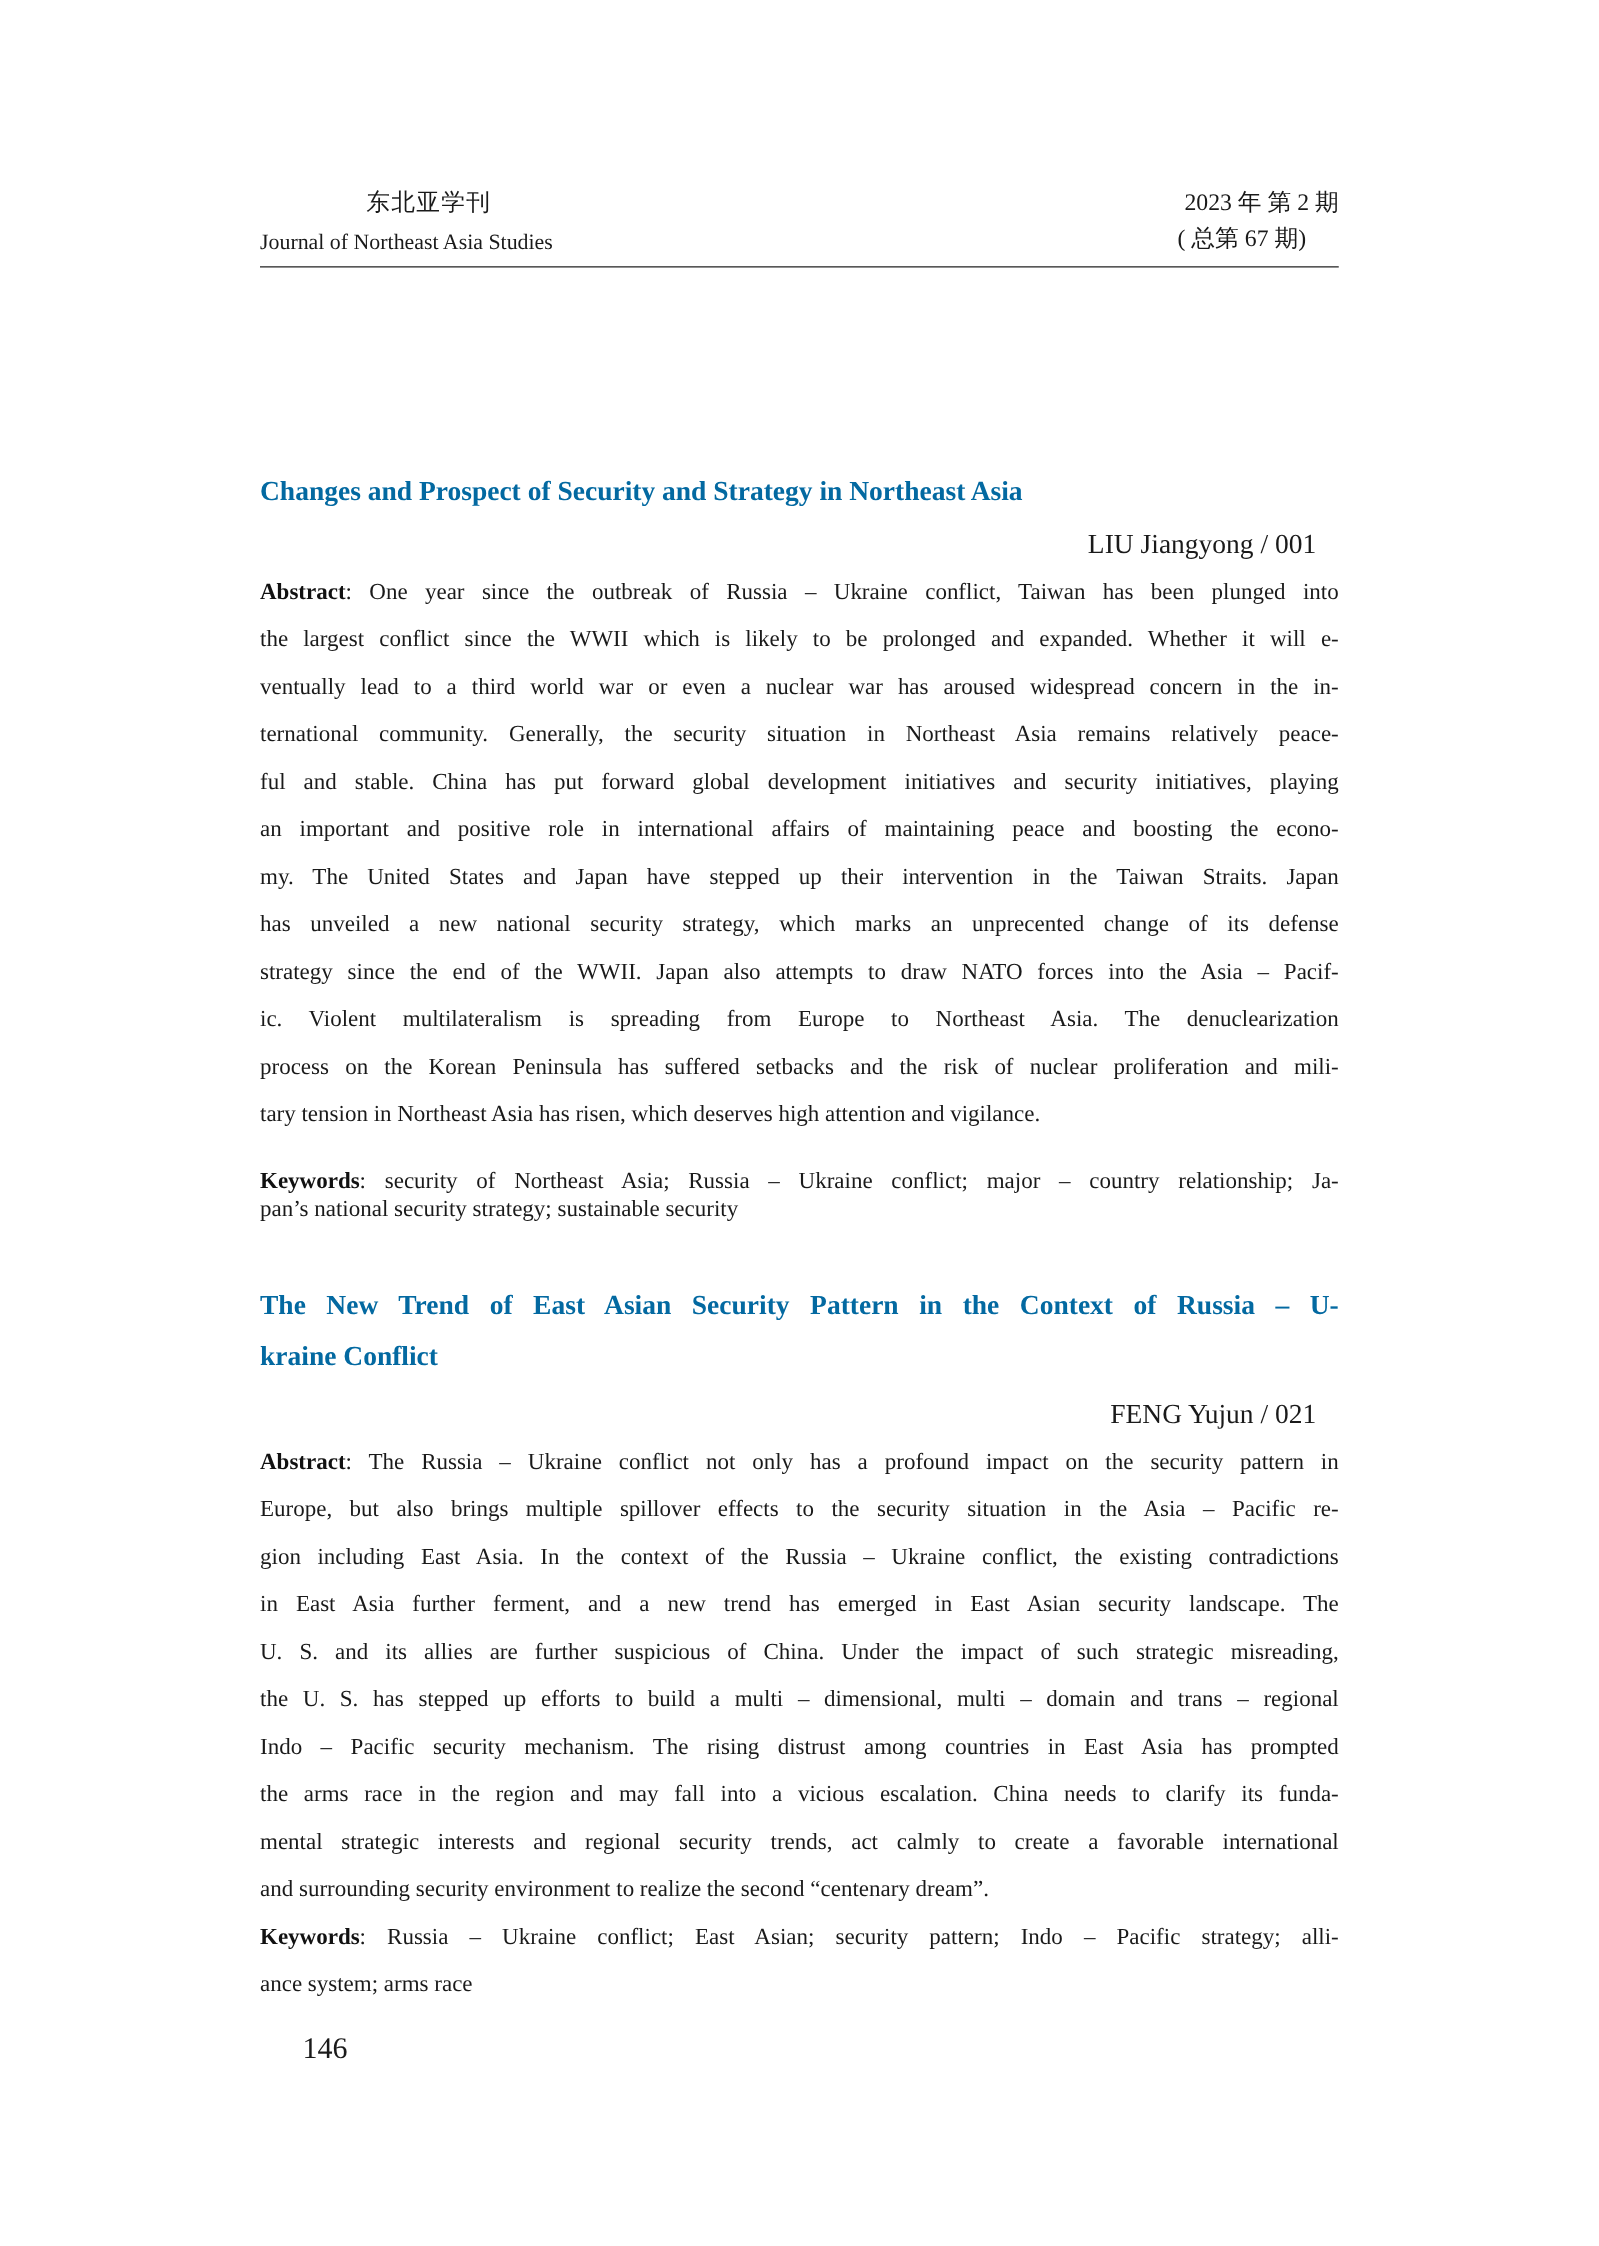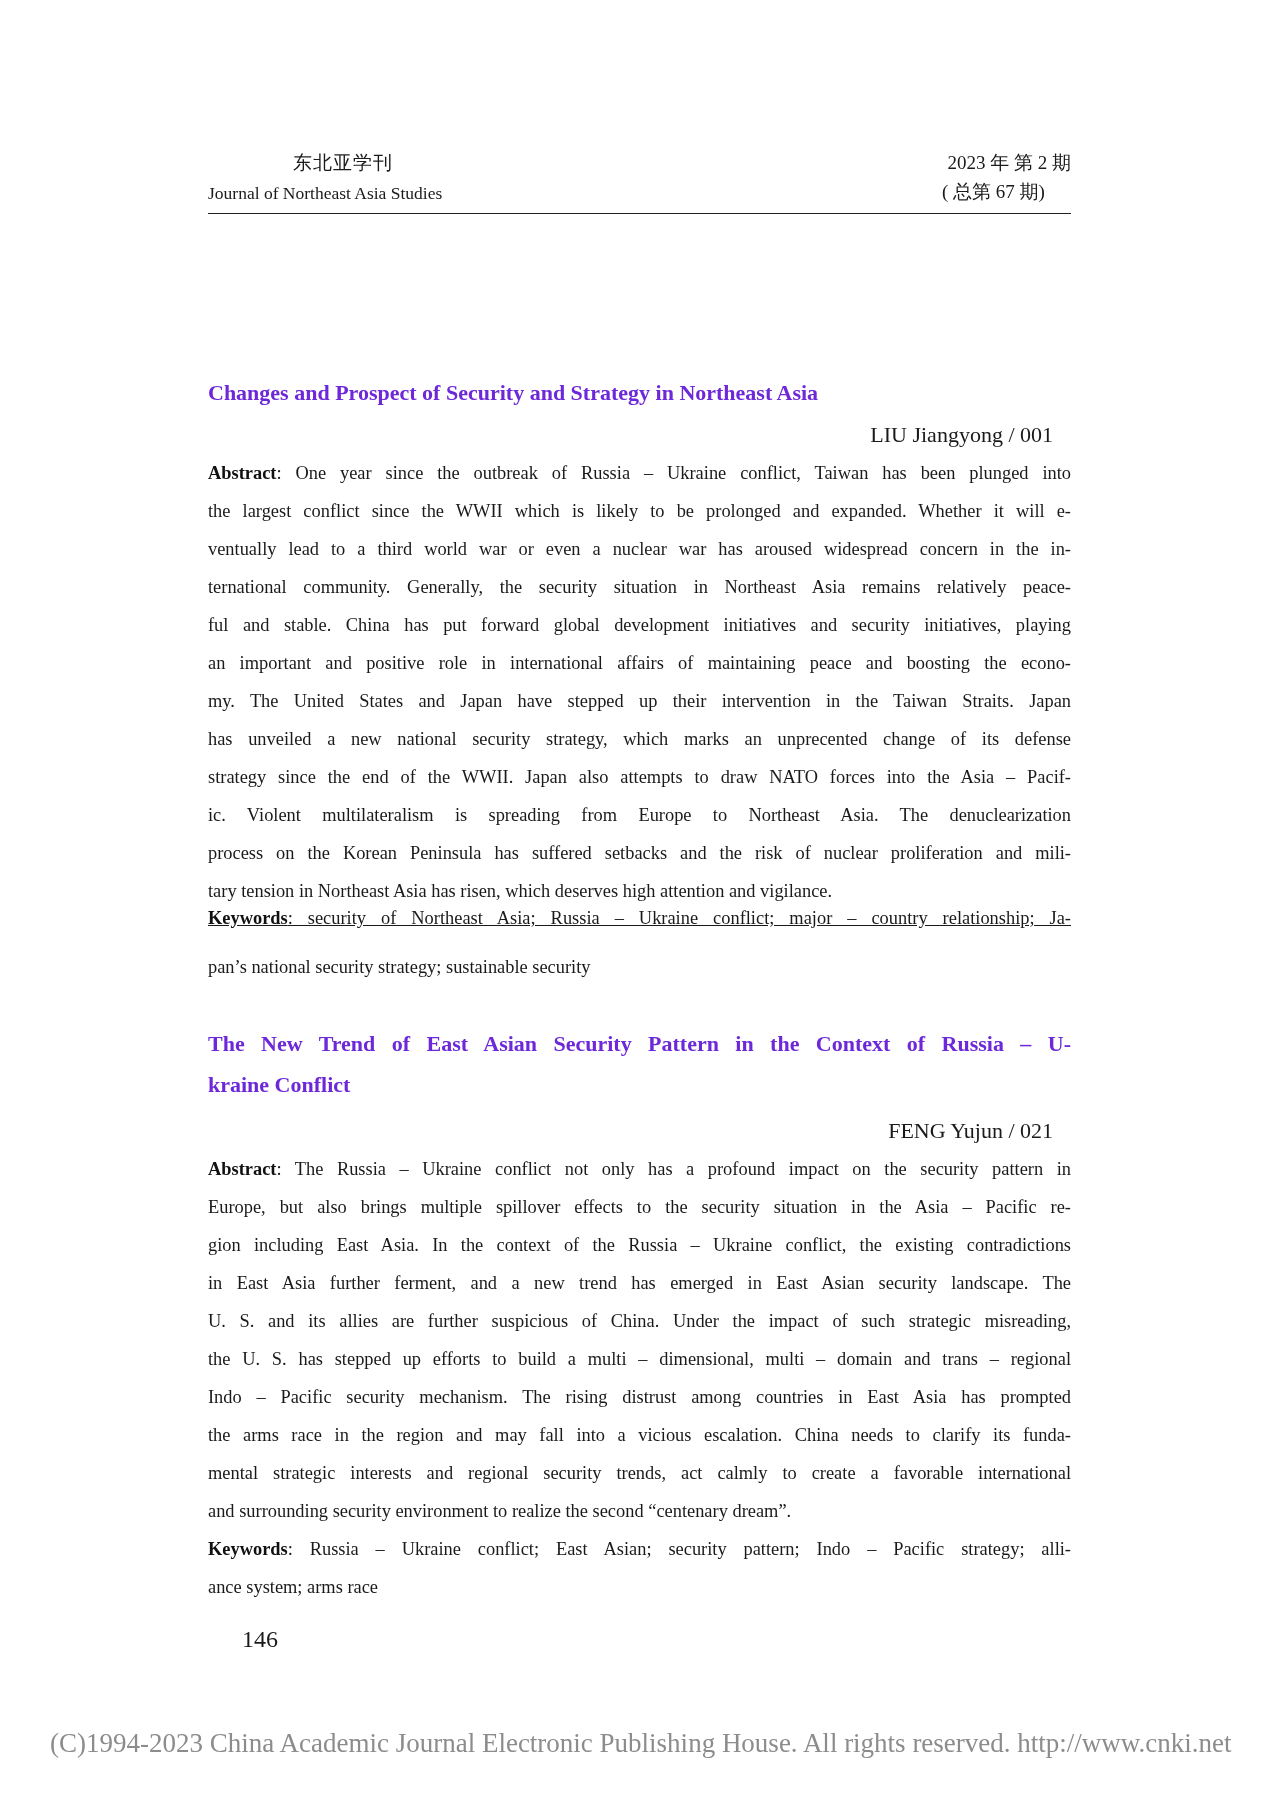--- a/index.html
+++ b/index.html
@@ -11,21 +11,21 @@
   .hdr-left-cn { position: absolute; left: 293px; top: 151px; font-size: 19px; line-height: 24px; letter-spacing: 1px; }
   .hdr-left-en { position: absolute; left: 208px; top: 182px; font-size: 17.5px; line-height: 22px; }
   .hdr-right-1 { position: absolute; right: 208px; top: 151px; font-size: 19px; line-height: 24px; text-align: right; }
   .hdr-right-2 { position: absolute; left: 942px; top: 180px; font-size: 19px; line-height: 24px; }
   .hdr-rule { position: absolute; left: 208px; top: 213px; width: 863px; height: 0; border-top: 1.5px solid #222; }
 
   .main-title { position: absolute; left: 0; width: 1279px; top: 278px; text-align: center;
                 font-size: 34px; font-weight: bold; line-height: 40px; color: #111; }
 
   .art-title { position: absolute; left: 208px; font-size: 22px; font-weight: bold; line-height: 26px;
-               color: #6d28d9; white-space: nowrap; }
+               color: #0369a1; white-space: nowrap; }
   .art-title.justify { width: 863px; text-align: justify; text-align-last: justify; }
   .author { position: absolute; right: 226px; font-size: 22px; line-height: 26px; white-space: nowrap; }
 
   .line { position: absolute; left: 208px; width: 863px; font-size: 18.4px; line-height: 24px;
           white-space: nowrap; overflow: visible; }
   .line.justify { text-align: justify; text-align-last: justify; white-space: normal; height: 24px; overflow: hidden; }
   .lbl { font-weight: bold; color: #111; }
 
   .page-num { position: absolute; left: 222px; top: 1625px; font-size: 24px; line-height: 28px; margin-left: 20px; }
   .copyright { position: absolute; left: 50px; top: 1727px; font-size: 27px; line-height: 32px;
@@ -53,21 +53,21 @@
     <div class="line justify" style="top:575px;">ternational community. Generally, the security situation in Northeast Asia remains relatively peace-</div>
     <div class="line justify" style="top:613px;">ful and stable. China has put forward global development initiatives and security initiatives, playing</div>
     <div class="line justify" style="top:651px;">an important and positive role in international affairs of maintaining peace and boosting the econo-</div>
     <div class="line justify" style="top:689px;">my. The United States and Japan have stepped up their intervention in the Taiwan Straits. Japan</div>
     <div class="line justify" style="top:727px;">has unveiled a new national security strategy, which marks an unprecented change of its defense</div>
     <div class="line justify" style="top:765px;">strategy since the end of the WWII. Japan also attempts to draw NATO forces into the Asia – Pacif-</div>
     <div class="line justify" style="top:803px;">ic. Violent multilateralism is spreading from Europe to Northeast Asia. The denuclearization</div>
     <div class="line justify" style="top:841px;">process on the Korean Peninsula has suffered setbacks and the risk of nuclear proliferation and mili-</div>
     <div class="line" style="top:879px;">tary tension in Northeast Asia has risen, which deserves high attention and vigilance.</div>
 
-    <div class="line justify" style="top:906px;text-decoration:underline;"><span class="lbl">Keywords</span><span>: security of Northeast Asia; Russia – Ukraine conflict; major – country relationship; Ja-</span></div>
+    <div class="line justify" style="top:932px;"><span class="lbl">Keywords</span><span>: security of Northeast Asia; Russia – Ukraine conflict; major – country relationship; Ja-</span></div>
     <div class="line" style="top:955px;">pan’s national security strategy; sustainable security</div>
   </div>
 
   <div>
     <div class="art-title justify" style="top:1031px;">The New Trend of East Asian Security Pattern in the Context of Russia – U-</div>
     <div class="art-title" style="top:1072px;">kraine Conflict</div>
     <div class="author" style="top:1118px;">FENG Yujun  /  021</div>
 
     <div class="line justify" style="top:1157px;"><span class="lbl">Abstract</span><span>: The Russia – Ukraine conflict not only has a profound impact on the security pattern in</span></div>
     <div class="line justify" style="top:1195px;">Europe, but also brings multiple spillover effects to the security situation in the Asia – Pacific re-</div>
@@ -79,14 +79,13 @@
     <div class="line justify" style="top:1423px;">the arms race in the region and may fall into a vicious escalation. China needs to clarify its funda-</div>
     <div class="line justify" style="top:1461px;">mental strategic interests and regional security trends, act calmly to create a favorable international</div>
     <div class="line" style="top:1499px;">and surrounding security environment to realize the second “centenary dream”.</div>
 
     <div class="line justify" style="top:1537px;"><span class="lbl">Keywords</span><span>: Russia – Ukraine conflict; East Asian; security pattern; Indo – Pacific strategy; alli-</span></div>
     <div class="line" style="top:1575px;">ance system; arms race</div>
   </div>
 
   <div class="page-num">146</div>
 
-  <div class="copyright">(C)1994-2023 China Academic Journal Electronic Publishing House. All rights reserved.    http://www.cnki.net</div>
 </div>
 
 </body></html>

